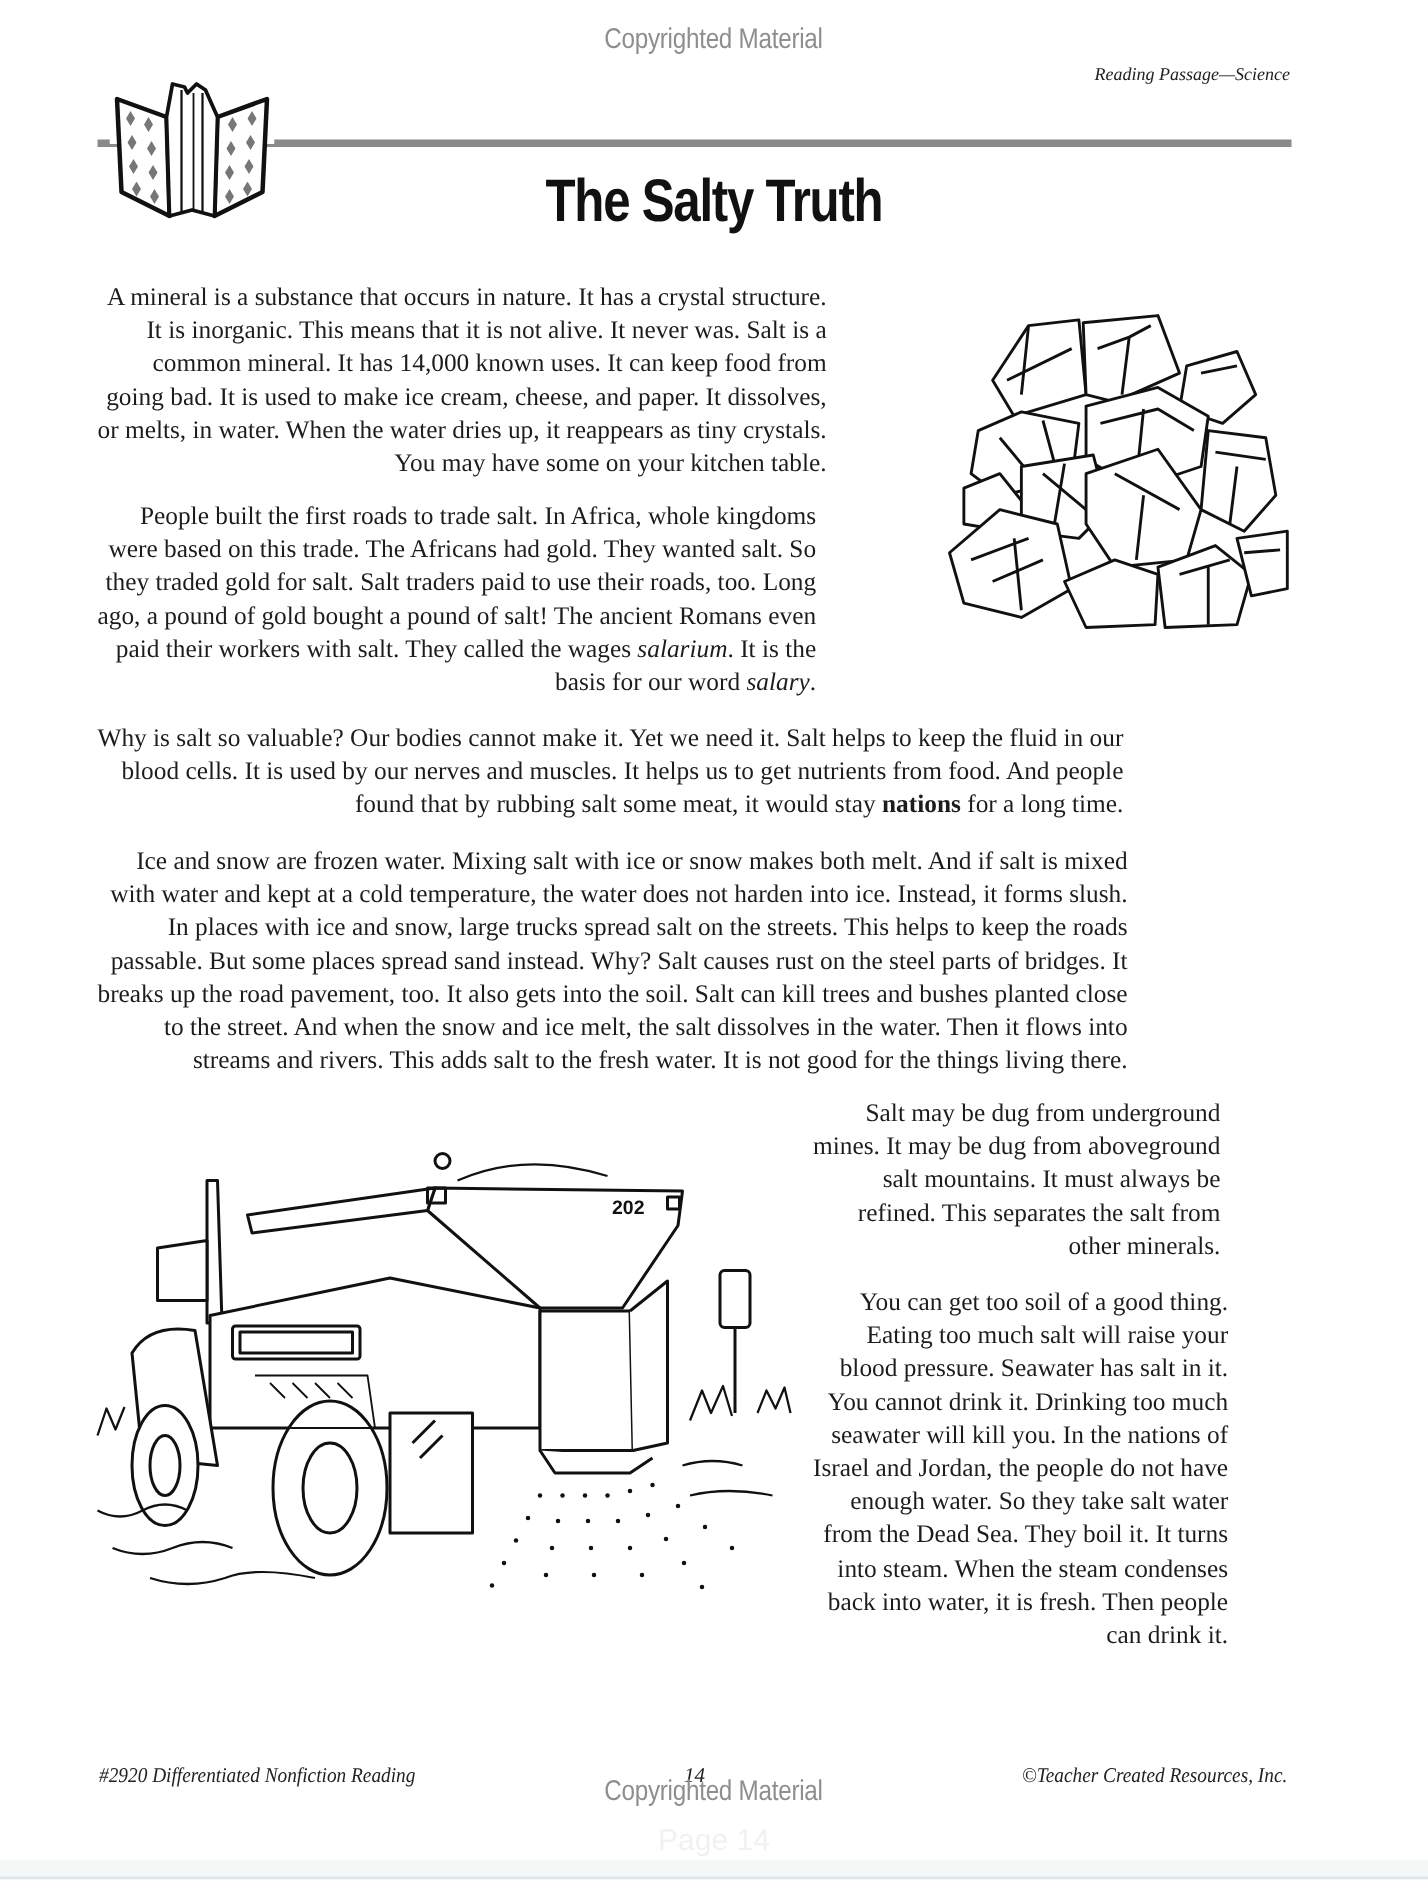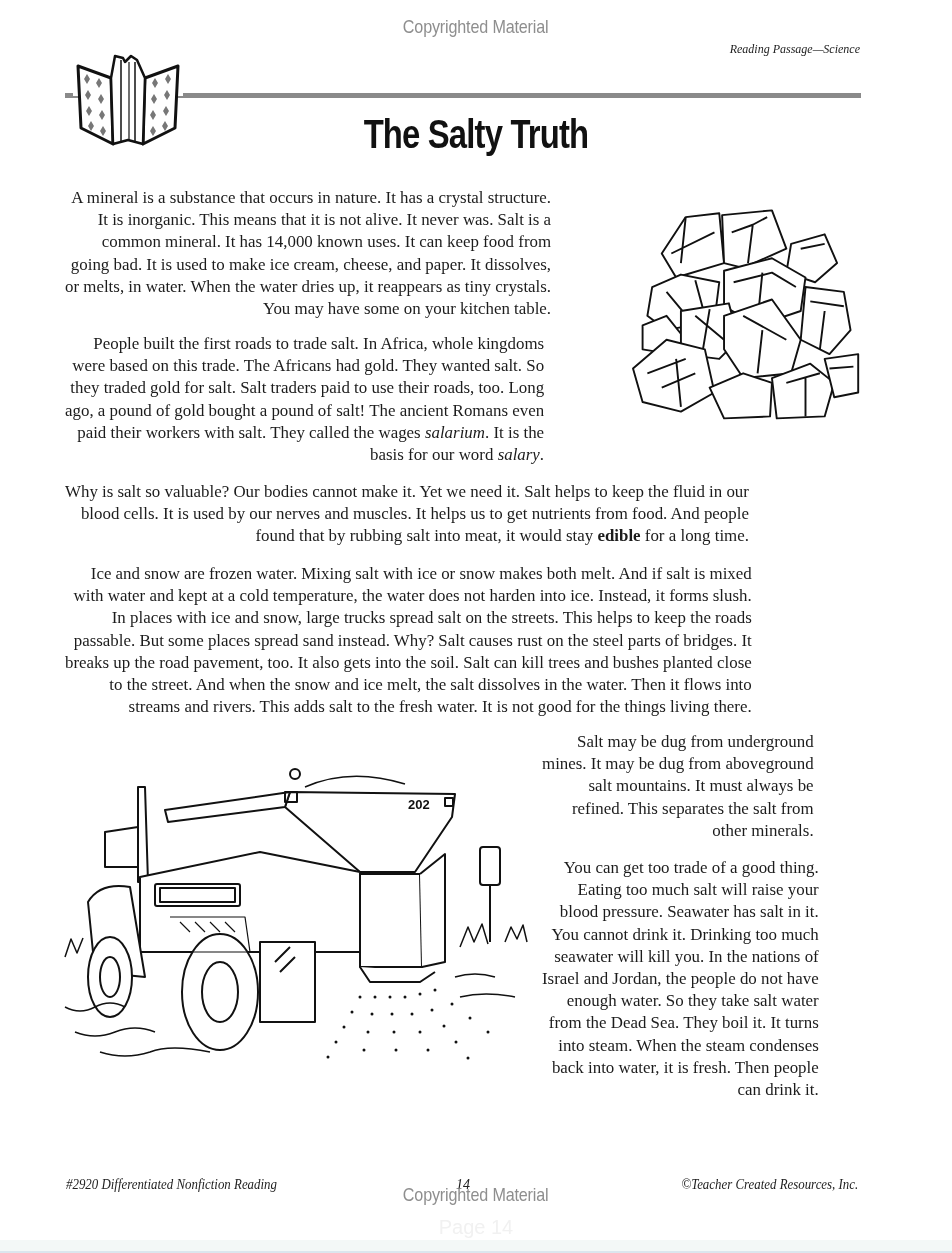--- a/index.html
+++ b/index.html
@@ -121,21 +121,21 @@
   <path d="M85 200 L120 185 L150 195 L148 230 L100 232 Z"></path>
   <path d="M150 190 L190 175 L215 195 L205 230 L155 232 Z"></path>
   <path d="M165 195 L200 185 M185 190 L185 230"></path>
   <path d="M205 170 L240 165 L240 205 L215 210 Z"></path>
   <path d="M210 180 L235 178"></path>
 </svg>
 
 <div id="p3" class="para">
   <span class="ln">Why is salt so valuable?  Our bodies cannot make it.  Yet we need it.  Salt helps to keep the fluid in our</span>
   <span class="ln">blood cells.  It is used by our nerves and muscles.  It helps us to get nutrients from food.  And people</span>
-  <span class="ln"><span>found that by rubbing salt into meat, it would stay </span><b>edible</b><span> for a long time.</span></span>
+  <span class="ln"><span>found that by rubbing salt some meat, it would stay </span><b>nations</b><span> for a long time.</span></span>
 </div>
 
 <div id="p4" class="para">
   <span class="ln">Ice and snow are frozen water.  Mixing salt with ice or snow makes both melt.  And if salt is mixed</span>
   <span class="ln">with water and kept at a cold temperature, the water does not harden into ice.  Instead, it forms slush.</span>
   <span class="ln">In places with ice and snow, large trucks spread salt on the streets.  This helps to keep the roads</span>
   <span class="ln">passable.  But some places spread sand instead.  Why?  Salt causes rust on the steel parts of bridges.  It</span>
   <span class="ln">breaks up the road pavement, too.  It also gets into the soil.  Salt can kill trees and bushes planted close</span>
   <span class="ln">to the street.  And when the snow and ice melt, the salt dissolves in the water.  Then it flows into</span>
   <span class="ln">streams and rivers.  This adds salt to the fresh water.  It is not good for the things living there.</span>
@@ -222,21 +222,21 @@
 
 <div id="p5" class="para">
   <span class="ln">Salt may be dug from underground</span>
   <span class="ln">mines.  It may be dug from aboveground</span>
   <span class="ln">salt mountains.  It must always be</span>
   <span class="ln">refined.  This separates the salt from</span>
   <span class="ln">other minerals.</span>
 </div>
 
 <div id="p6" class="para">
-  <span class="ln">You can get too trade of a good thing.</span>
+  <span class="ln">You can get too soil of a good thing.</span>
   <span class="ln">Eating too much salt will raise your</span>
   <span class="ln">blood pressure.  Seawater has salt in it.</span>
   <span class="ln">You cannot drink it.  Drinking too much</span>
   <span class="ln">seawater will kill you.  In the nations of</span>
   <span class="ln">Israel and Jordan, the people do not have</span>
   <span class="ln">enough water.  So they take salt water</span>
   <span class="ln">from the Dead Sea.  They boil it.  It turns</span>
   <span class="ln">into steam.  When the steam condenses</span>
   <span class="ln">back into water, it is fresh.  Then people</span>
   <span class="ln">can drink it.</span>

